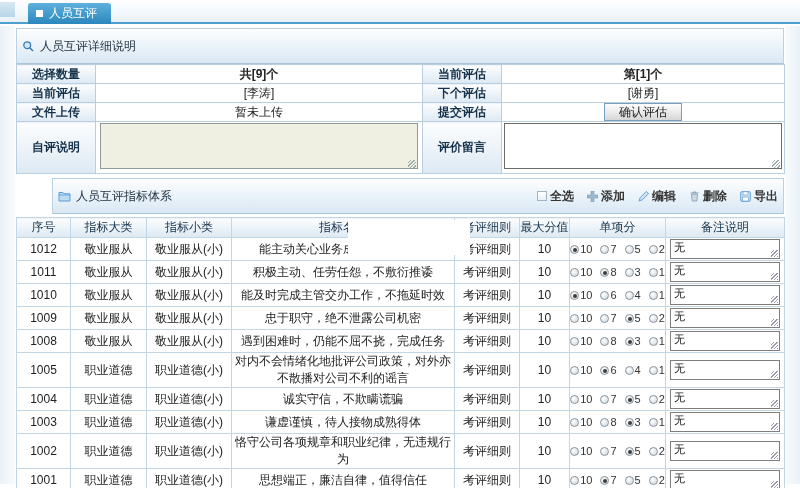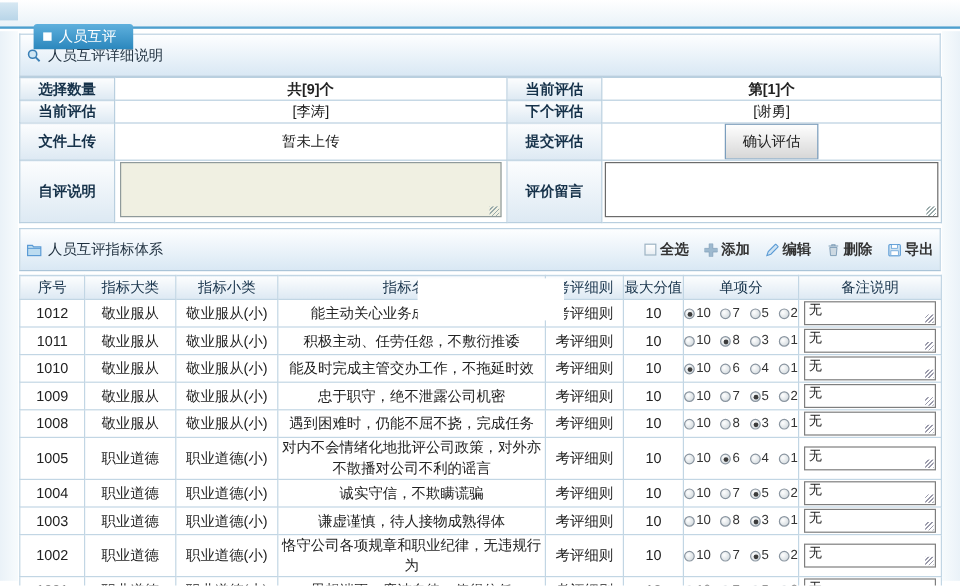--- a/index.html
+++ b/index.html
@@ -14,21 +14,21 @@
     position:relative;
   }
   
   .gutter{position:absolute;top:26px;width:15px;height:458px;background:linear-gradient(90deg,#eaf2f8,#f7fbfd);}
   .gutter.right{right:0;background:linear-gradient(270deg,#eaf2f8,#f7fbfd);}
 
   
   .tabbar{height:24px;background:linear-gradient(#ffffff,#e9f2f8);border-bottom:2px solid #4d9fce;position:relative;}
   .corner-sq{position:absolute;left:0;top:2px;width:15px;height:15px;background:linear-gradient(#d7e8f3,#b8d5e8);}
   .tab{
-    position:absolute;left:28px;top:20px;height:21px;padding:0 14px 0 8px;
+    position:absolute;left:28px;top:3px;height:21px;padding:0 14px 0 8px;
     background:linear-gradient(#5fb0dd,#2b87bd);color:#fff;border-radius:3px 3px 0 0;
     display:flex;align-items:center;gap:6px;font-size:12px;
   }
   .tab .sq{width:7px;height:7px;background:#fff;display:inline-block;}
 
   .panel{margin:4px 16px 0 16px;width:768px;}
 
   
   .sec-hdr{
     height:36px;border:1px solid #bcd2e2;border-bottom:1px solid #aac4d8;
@@ -46,21 +46,21 @@
   .form-tbl td{border:1px solid #b9cfdf;height:19px;text-align:center;padding:0 2px;overflow:hidden;}
   .form-tbl td.lbl{background:linear-gradient(var(--lblgrad1),var(--lblgrad2));font-weight:bold;color:#16324a;}
   .c-lbl{width:79px;} .c-val1{width:327px;} .c-val2{width:283px;}
   textarea{font-family:"Liberation Sans","DejaVu Sans",sans-serif;font-size:11px;}
   .ta-self{width:318px;height:46px;background:#f0f0e2;border:1px solid #8f9a9b;resize:none;}
   .ta-comment{width:278px;height:46px;background:#fff;border:1px solid #6b6b6b;resize:none;}
   .ta-wrap{position:relative;display:inline-block;vertical-align:middle;}
   .ta-wrap::after{content:'';position:absolute;right:2px;bottom:4px;width:8px;height:8px;
     background:repeating-linear-gradient(135deg,transparent 0 1.5px,#9aa 1.5px 2.5px);}
   .btn{
-    height:30px;padding:0 14px;font-size:12px;color:#222;
+    height:18px;padding:0 14px;font-size:12px;color:#222;
     border:1px solid #7b9ebd;background:linear-gradient(#fefefe,#d7d7d7);cursor:pointer;text-align:right;
   }
   .redlink{color:var(--red);cursor:pointer;}
   .tip-text{font-size:12px;color:#333;}
 
   
   .tbl-wrap{position:relative;margin-top:3px;}
   .ind-tbl{width:768px;table-layout:fixed;font-size:12px;}
   .ind-tbl th{
     border:1px solid var(--border);height:20px;font-weight:normal;color:#16324a;
@@ -128,21 +128,21 @@
     </tr>
     <tr style="height:52px;">
       <td class="lbl">自评说明</td>
       <td><span class="ta-wrap"><textarea class="ta-self" disabled="" style=""></textarea></span></td>
       <td class="lbl">评价留言</td>
       <td><span class="ta-wrap"><textarea class="ta-comment" style=""></textarea></span></td>
     </tr>
   </tbody>
     </table>
 
-  <div class="sec-hdr" style="margin-top:4px;">
+  <div class="sec-hdr" style="margin-top:4px;margin-left:36px;">
     <svg class="ico" width="13" height="12" viewBox="0 0 13 12">
       <path d="M1 2.5h4l1 1.3h6V11H1z" fill="#bcdcf0" stroke="#5b9bd5" stroke-width="1"></path>
       <path d="M1 5h11" stroke="#5b9bd5" stroke-width="0.8"></path>
     </svg>
     <span>人员互评指标体系</span>
     <span class="spacer"></span>
     <div class="toolbar">
       <span class="tool">
         <span class="cbox"></span>
         <span>全选</span>

